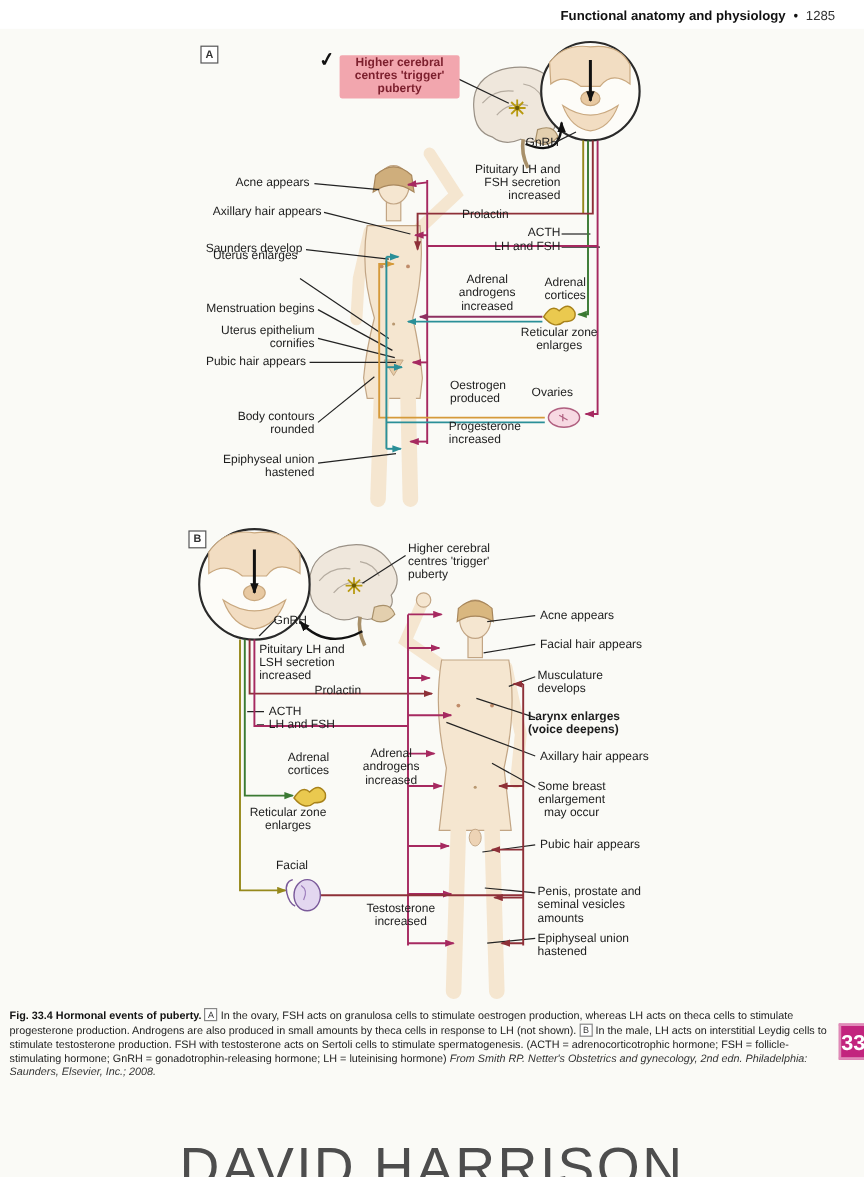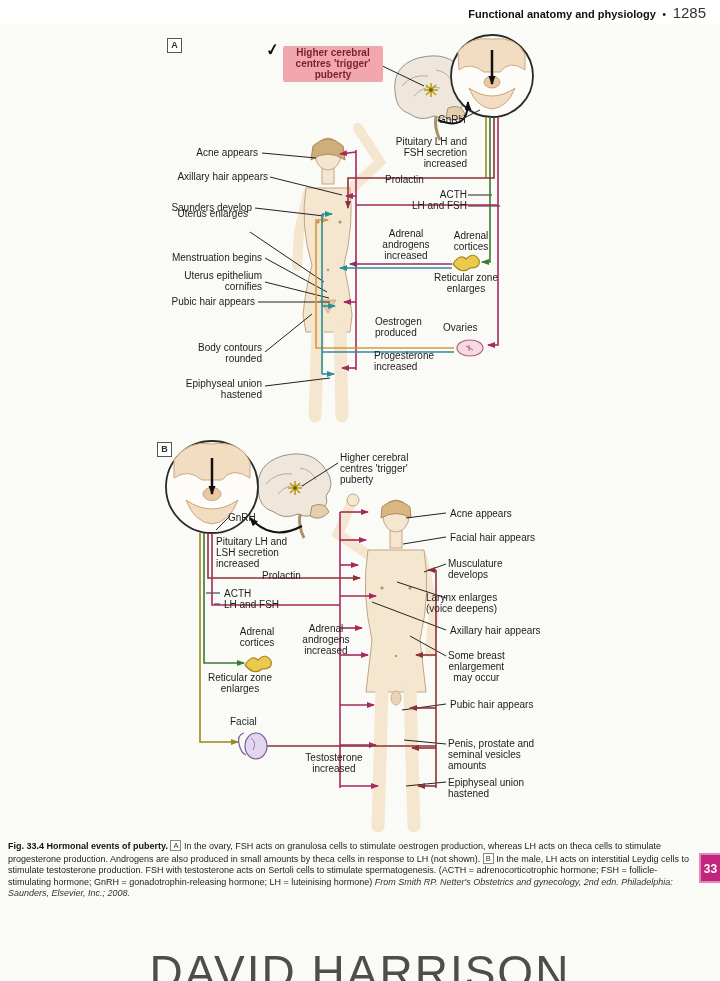--- a/index.html
+++ b/index.html
@@ -2,39 +2,39 @@
 <html><head>
 <meta charset="utf-8">
 <style>
   html,body{margin:0;padding:0;}
   #page{position:relative;width:720px;height:981px;background:#fafaf6;overflow:hidden;
         font-family:"Liberation Sans",sans-serif;color:#1c1c1c;}
   .header{position:absolute;top:0;left:0;width:720px;height:24px;background:#ffffff;
           text-align:right;padding-top:4px;box-sizing:border-box;}
   .h-title{font-weight:bold;font-size:11px;color:#111;}
   .h-bullet{font-size:11px;color:#111;margin:0 2px;}
-  .h-page{font-size:15px;color:#333;margin-right:14px;}
+  .h-page{font-size:11px;color:#333;margin-right:24px;}
   .panel{position:absolute;left:0;width:720px;}
   #panelA{top:30px;height:400px;}
   #panelB{top:430px;height:412px;}
   .layer{position:absolute;top:0;left:0;}
   .lbl{position:absolute;font-size:10px;line-height:1.12;color:#1c1c1c;white-space:pre-line;}
   .ra{text-align:right;}
   .ctr{text-align:center;}
   .abox{position:absolute;width:13px;height:13px;border:1px solid #555;background:#fff;
         font-size:9px;font-weight:bold;text-align:center;line-height:13px;color:#333;}
   .hl{background:#f2a6ae;color:#7c1f2d;font-weight:bold;padding:1px 3px;border-radius:2px;}
   .check{position:absolute;font-size:16px;font-weight:bold;color:#111;transform:rotate(-8deg);}
   .caption{position:absolute;top:840px;left:8px;width:690px;font-size:9px;line-height:1.28;color:#222;}
   .caption b{color:#111;}
   .caption i{color:#333;}
   .mk{display:inline-block;border:1px solid #888;background:#fff;font-size:7.5px;line-height:9px;
       padding:0 2px;vertical-align:1px;color:#333;}
   .chapter-tab{position:absolute;top:853px;right:0;width:21px;height:30px;background:#c2247e;
-      border:2px solid #e08ab8;border-right:none;color:#fff;font-weight:bold;font-size:12px;
+      border:2px solid #e08ab8;border-right:none;color:#fff;font-weight:bold;font-size:18px;
       text-align:center;line-height:28px;box-sizing:border-box;}
   .watermark{position:absolute;top:945px;left:0;width:720px;text-align:center;font-size:46px;
       color:#4d4d4d;letter-spacing:2px;white-space:nowrap;}
 </style>
 </head>
 <body>
 
 <div id="page">
 
   <div class="header">
@@ -328,21 +328,21 @@
     <div class="lbl ctr" style="left:200px;top:242px;width:80px;">Reticular zone
 enlarges</div>
     <div class="lbl" style="left:230px;top:286px;">Facial</div>
     <div class="lbl ctr" style="left:296px;top:322px;width:76px;">Testosterone
 increased</div>
 
     <div class="lbl" style="left:450px;top:78px;">Acne appears</div>
     <div class="lbl" style="left:450px;top:102px;">Facial hair appears</div>
     <div class="lbl" style="left:448px;top:128px;">Musculature
 develops</div>
-    <div class="lbl" style="left:426px;top:162px;">Larynx enlarges
+    <div class="lbl" style="left:440px;top:162px;font-weight:bold;">Larynx enlarges
 (voice deepens)</div>
     <div class="lbl" style="left:450px;top:195px;">Axillary hair appears</div>
     <div class="lbl" style="left:448px;top:220px;text-align:center;">Some breast
 enlargement
 may occur</div>
     <div class="lbl" style="left:450px;top:269px;">Pubic hair appears</div>
     <div class="lbl" style="left:448px;top:308px;">Penis, prostate and
 seminal vesicles
 amounts</div>
     <div class="lbl" style="left:448px;top:347px;">Epiphyseal union

